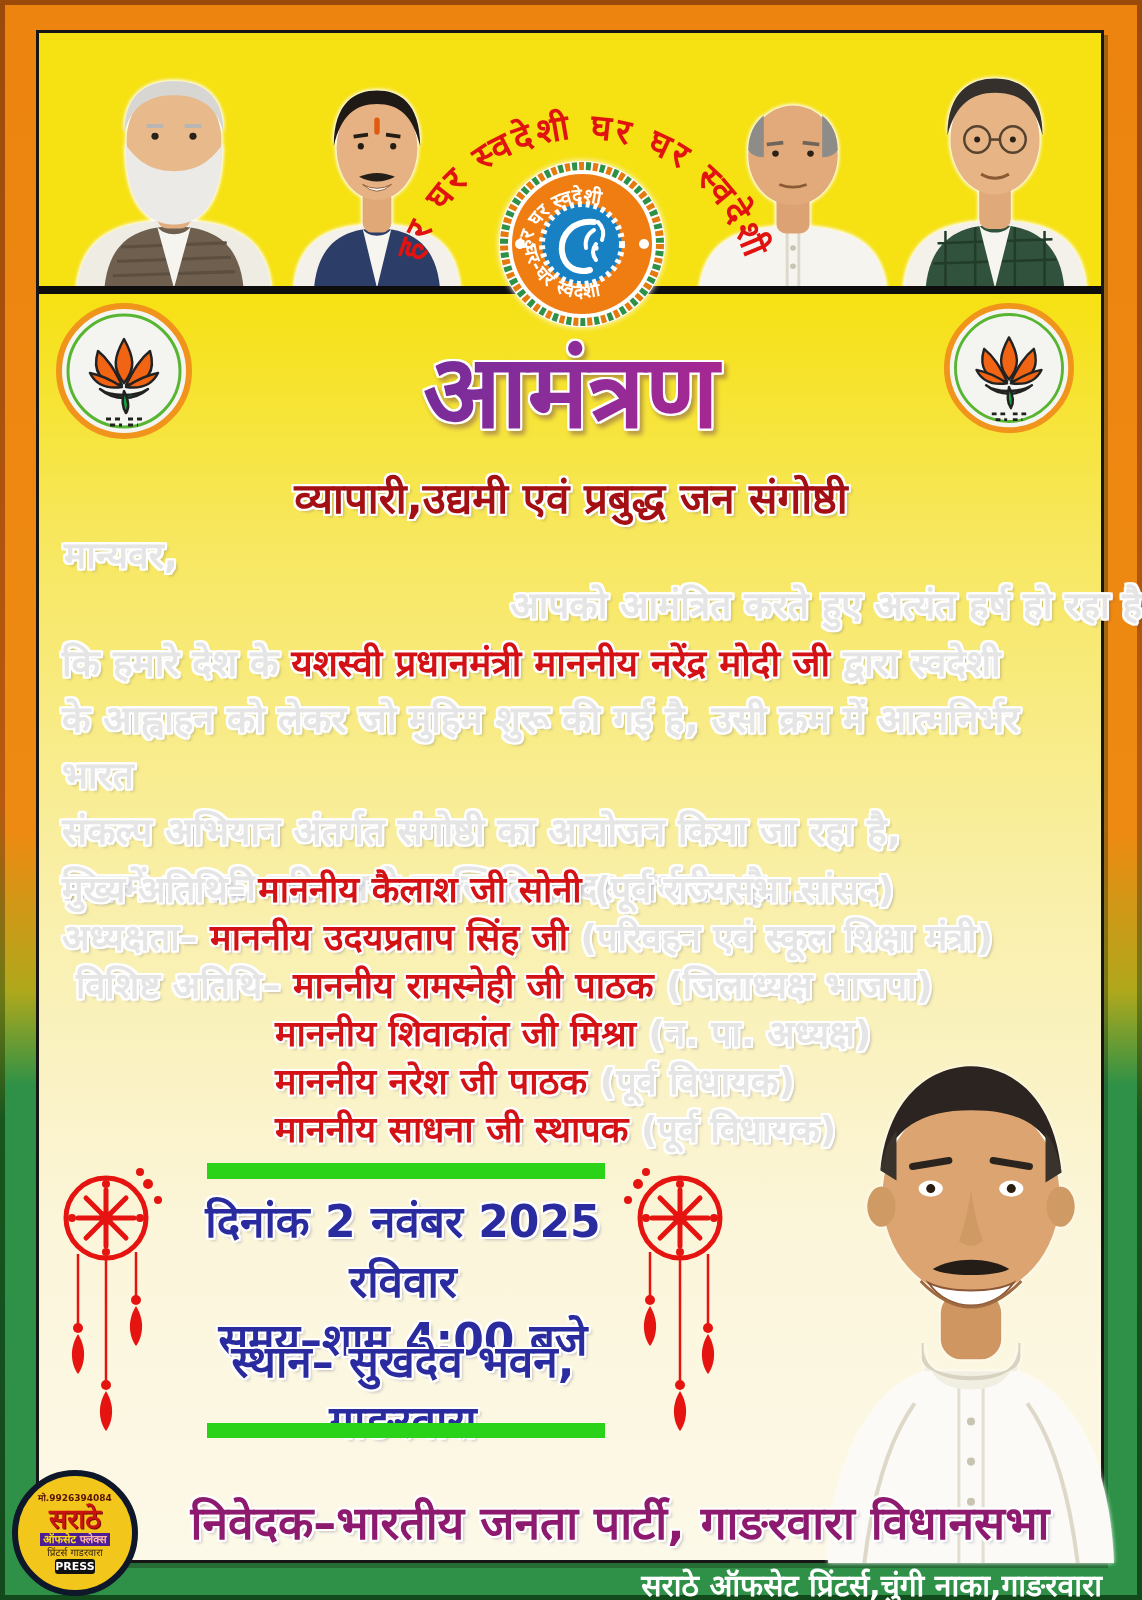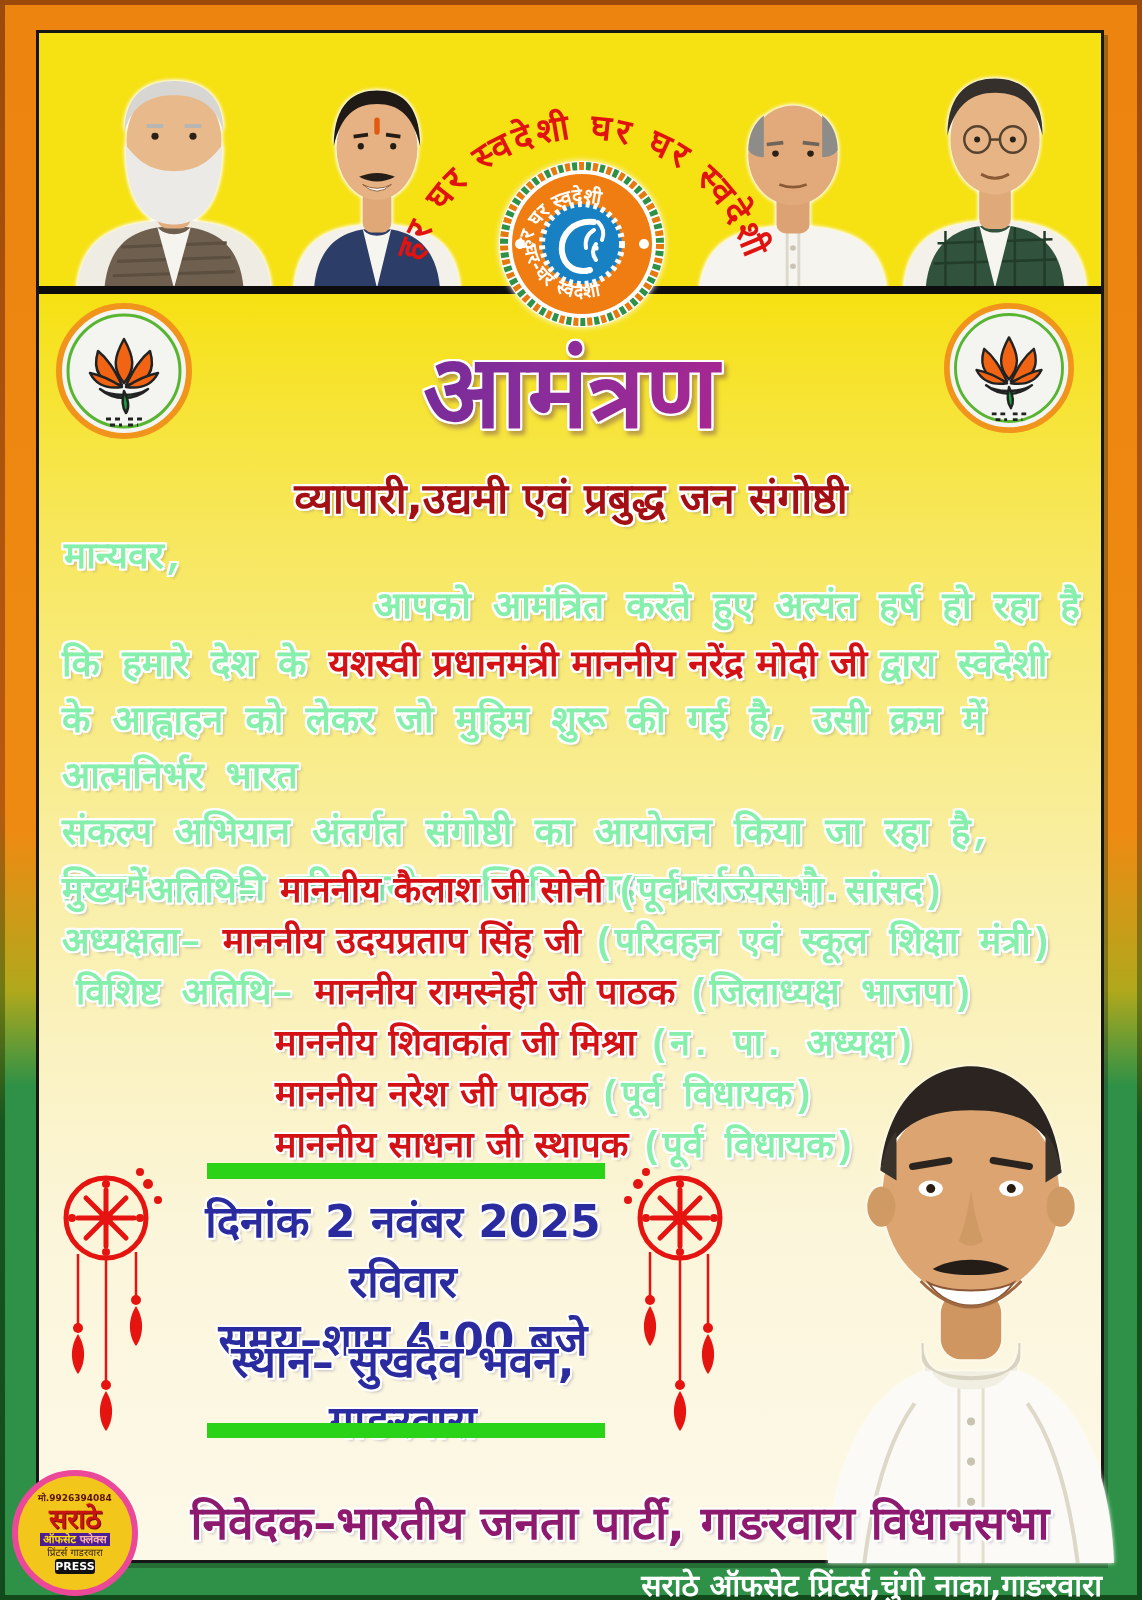--- a/index.html
+++ b/index.html
@@ -11,51 +11,51 @@
     background:linear-gradient(180deg,#9c4a0a 0%,#b85a0e 50%,#6f7a14 62%,#17561f 70%,#124a1b 100%);}
   .frame-inner{position:absolute;inset:5px;
     background:linear-gradient(180deg,#ec840f 0%,#ee8a12 52%,#b0a81c 62%,#2e9147 68%,#2e9147 100%);}
   .content{position:absolute;left:36px;top:30px;width:1068px;height:1533px;
     border:3px solid #161616;box-sizing:border-box;
     background:linear-gradient(180deg,#f6e112 0%,#f6e112 17%,#f7e75e 33%,#f9efa8 56%,#fbf5da 78%,#fdf9e8 100%);
     box-shadow:4px 5px 0 rgba(20,40,20,.35);}
   .abs{position:absolute;}
   .ow{text-shadow:2px 0 0 #fff,-2px 0 0 #fff,0 2px 0 #fff,0 -2px 0 #fff,
       2px 2px 0 #fff,-2px 2px 0 #fff,2px -2px 0 #fff,-2px -2px 0 #fff,3px 3px 3px rgba(50,50,110,.28);}
-  .blue{color:#86efac;font-family:Liberation Mono, monospace;}
+  .blue{color:#e5e5e5;}
   .red{color:#d41216;}
   .divider{left:39px;top:286px;width:1062px;height:8px;background:#0d0d0d;z-index:3;}
   .leader{z-index:2;filter:drop-shadow(0 0 2px #fff) drop-shadow(0 0 1px #fff);}
   .arc-svg{left:393px;top:56px;width:380px;height:270px;z-index:4;}
   .logo-svg{left:498px;top:160px;width:168px;height:168px;z-index:5;filter:drop-shadow(0 0 3px #fff);}
   .lotus{z-index:4;}
   .title{left:0;top:318px;width:100%;text-align:center;font-size:102px;font-weight:bold;z-index:6;
     background:linear-gradient(100deg,#4f2a96 15%,#8a2d9a 48%,#c62188 80%);
     -webkit-background-clip:text;background-clip:text;color:transparent;
     filter:drop-shadow(2px 0 0 #fff) drop-shadow(-2px 0 0 #fff) drop-shadow(0 2px 0 #fff) drop-shadow(0 -2px 0 #fff) drop-shadow(3px 4px 2px rgba(70,20,90,.35));}
   .subtitle{left:0;top:468px;width:100%;text-align:center;font-size:42px;font-weight:bold;color:#a30f12;z-index:6;}
   .salutation{left:64px;top:528px;font-size:37px;font-weight:bold;z-index:6;}
-  .intro{left:0;top:578px;width:100%;box-sizing:border-box;padding-right:62px;text-align:right;
+  .intro{left:0;top:578px;width:100%;box-sizing:border-box;text-align:right;
     font-size:37px;font-weight:bold;z-index:6;}
   .para{left:62px;top:636px;width:1012px;font-size:37px;font-weight:bold;line-height:56px;z-index:6;}
   .guests{left:62px;top:866px;width:1000px;font-size:36px;font-weight:bold;line-height:48px;z-index:6;}
   .guest-row.indent{padding-left:213px;}
   .guest-row.small-indent{padding-left:14px;}
   .gbar{background:#2bd318;z-index:6;}
   .bar1{left:207px;top:1163px;width:398px;height:16px;}
   .bar2{left:207px;top:1423px;width:398px;height:15px;}
   .dateline{left:168px;width:470px;text-align:center;font-size:44px;font-weight:bold;color:#2b2ba0;z-index:6;}
   .d1{top:1190px;} .d2{top:1308px;} .d3{top:1330px;}
   .ornament{z-index:5;}
   .portrait{left:824px;top:1030px;width:294px;height:533px;z-index:2;filter:drop-shadow(0 0 2px #fff);}
   .organizer{left:140px;top:1490px;width:960px;text-align:center;font-size:46px;font-weight:bold;
     color:#8e1a70;z-index:6;}
   .printer{top:1564px;right:40px;font-size:30px;font-weight:bold;color:#ffffff;z-index:6;}
   .press{left:12px;top:1470px;width:126px;height:126px;border-radius:50%;
-    background:#f2c61b;border:6px solid #ec4899;box-sizing:border-box;z-index:7;
+    background:#f2c61b;border:6px solid #0f172a;box-sizing:border-box;z-index:7;
     display:flex;flex-direction:column;align-items:center;justify-content:center;overflow:hidden;}
   .press .ph{font-size:9px;font-weight:bold;color:#5a1208;line-height:11px;}
   .press .nm{font-size:27px;font-weight:bold;color:#c81410;line-height:29px;text-shadow:1px 1px 0 #7a0c08;}
   .press .l2{font-size:11px;font-weight:bold;line-height:13px;background:#4c1d95;color:#ffe012;padding:0 3px;}
   .press .l2 .flx{color:#ffb4a6;}
   .press .l3{font-size:10px;font-weight:normal;color:#3a2408;line-height:13px;border-radius:6px;}
   .press .pr{font-size:11px;font-weight:bold;color:#fff;background:#111;line-height:15px;padding:0 0;border-radius:3px;}
 </style>
 </head>
 <body>

